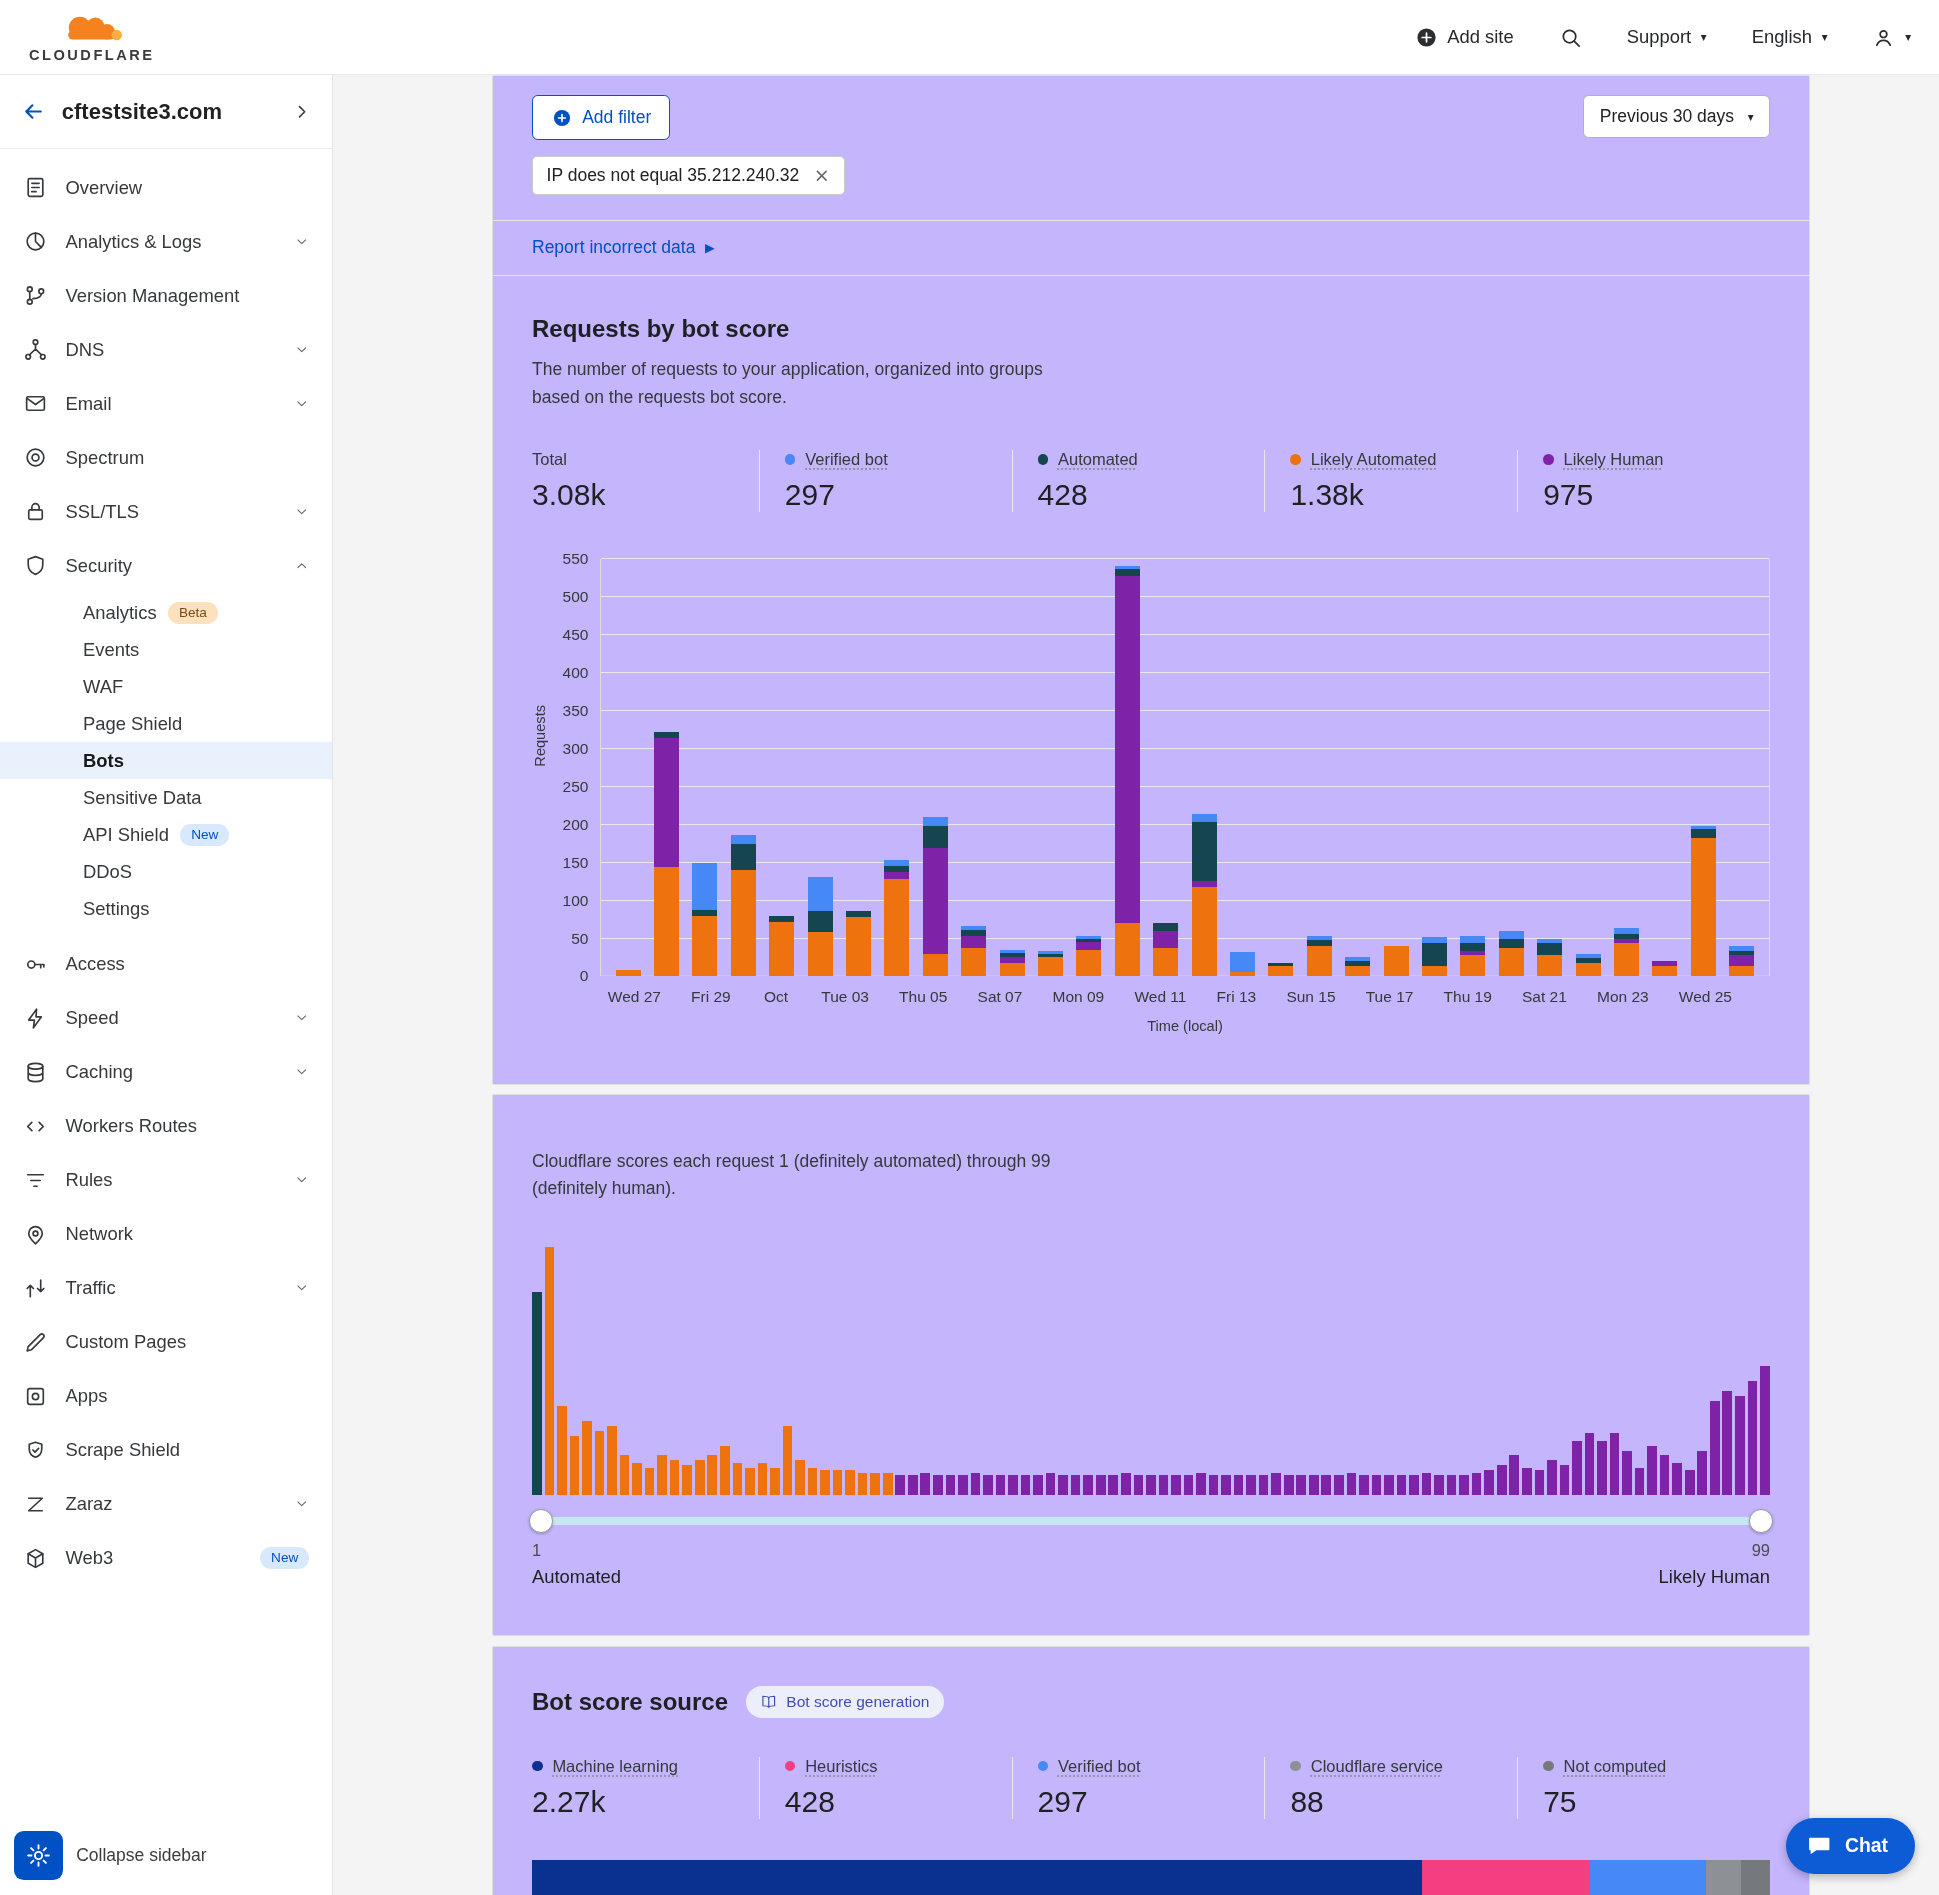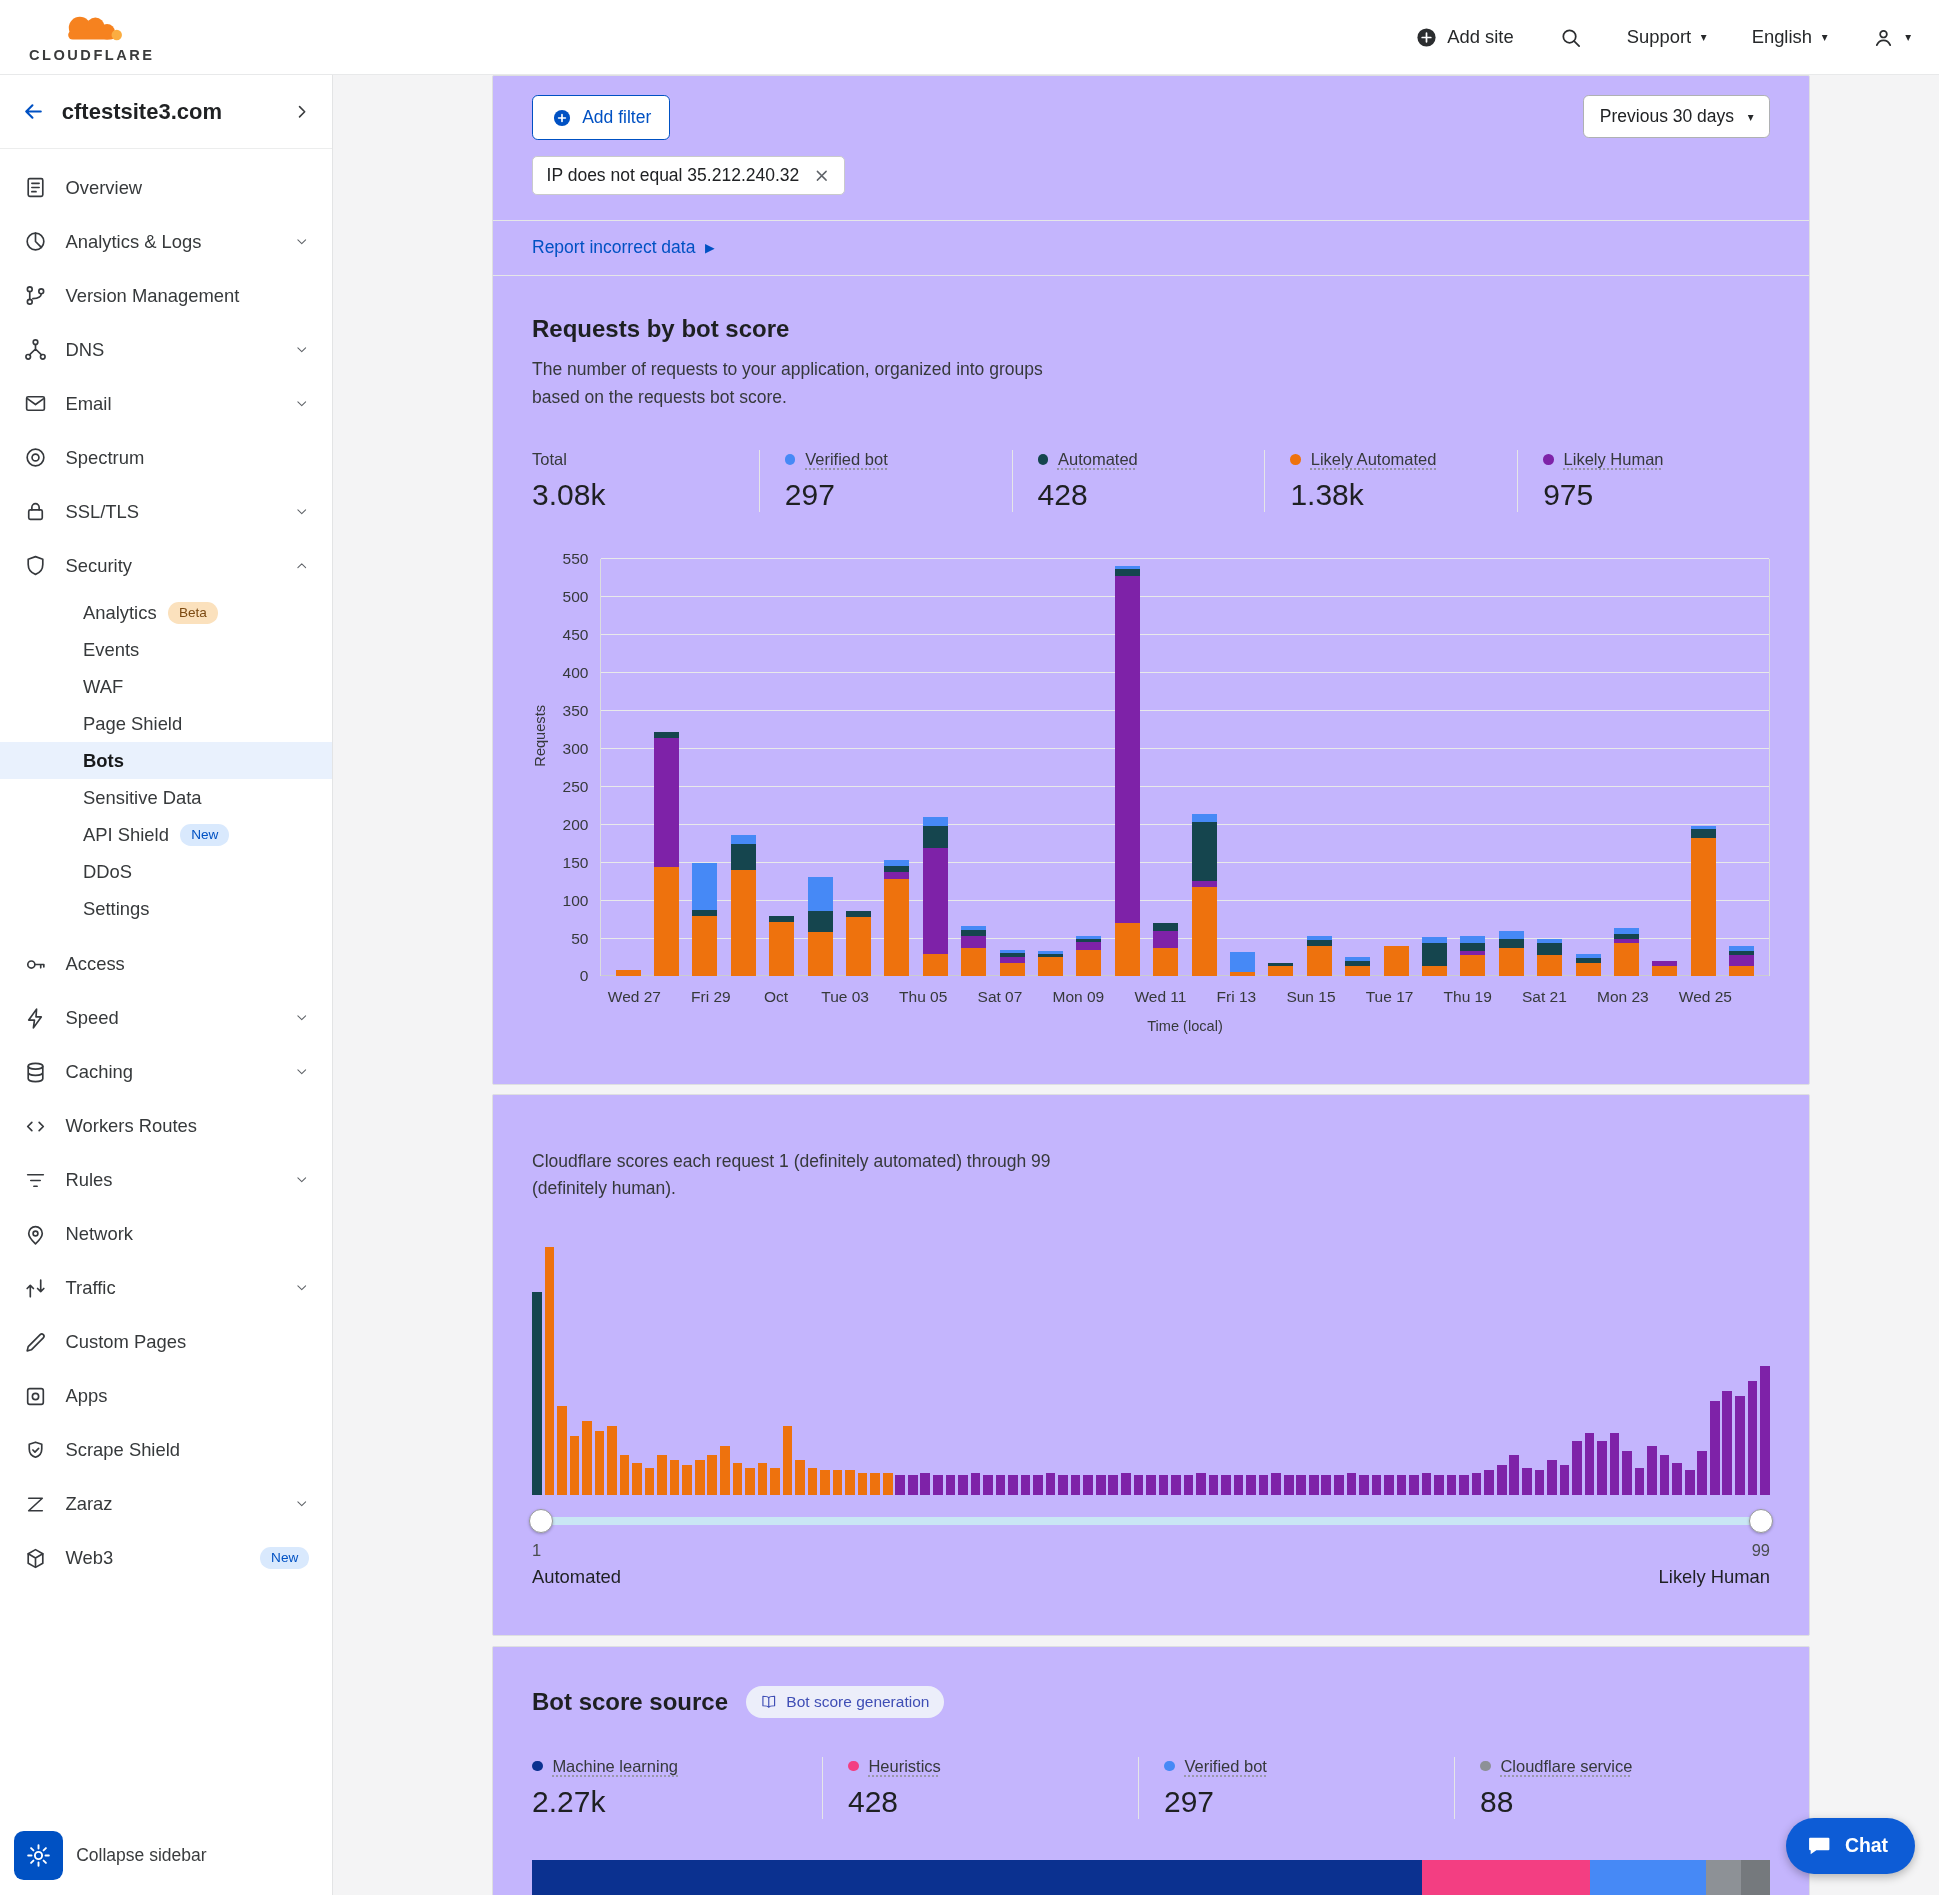--- a/index.html
+++ b/index.html
@@ -960,20 +960,27 @@
             </div>
             <div class="stat-value">297</div>
           </div>
           <div class="stat">
             <div class="stat-label-row">
               <span class="dot" style="background: rgb(141, 145, 150);"></span>
               <span class="stat-label dotted">Cloudflare service</span>
             </div>
             <div class="stat-value">88</div>
           </div>
+          <div class="stat">
+            <div class="stat-label-row">
+              <span class="dot" style="background: rgb(117, 121, 125);"></span>
+              <span class="stat-label dotted">Not computed</span>
+            </div>
+            <div class="stat-value">75</div>
+          </div>
         </div>
       <div class="source-bar" id="source-bar">
           <div class="source-seg" style="width: 71.8809%; background: rgb(11, 49, 144);"></div>
           <div class="source-seg" style="width: 13.5529%; background: rgb(243, 62, 130);"></div>
           <div class="source-seg" style="width: 9.40469%; background: rgb(70, 137, 246);"></div>
           <div class="source-seg" style="width: 2.78657%; background: rgb(141, 145, 150);"></div>
           <div class="source-seg" style="width: 2.37492%; background: rgb(117, 121, 125);"></div>
         </div>
     </section>
 

